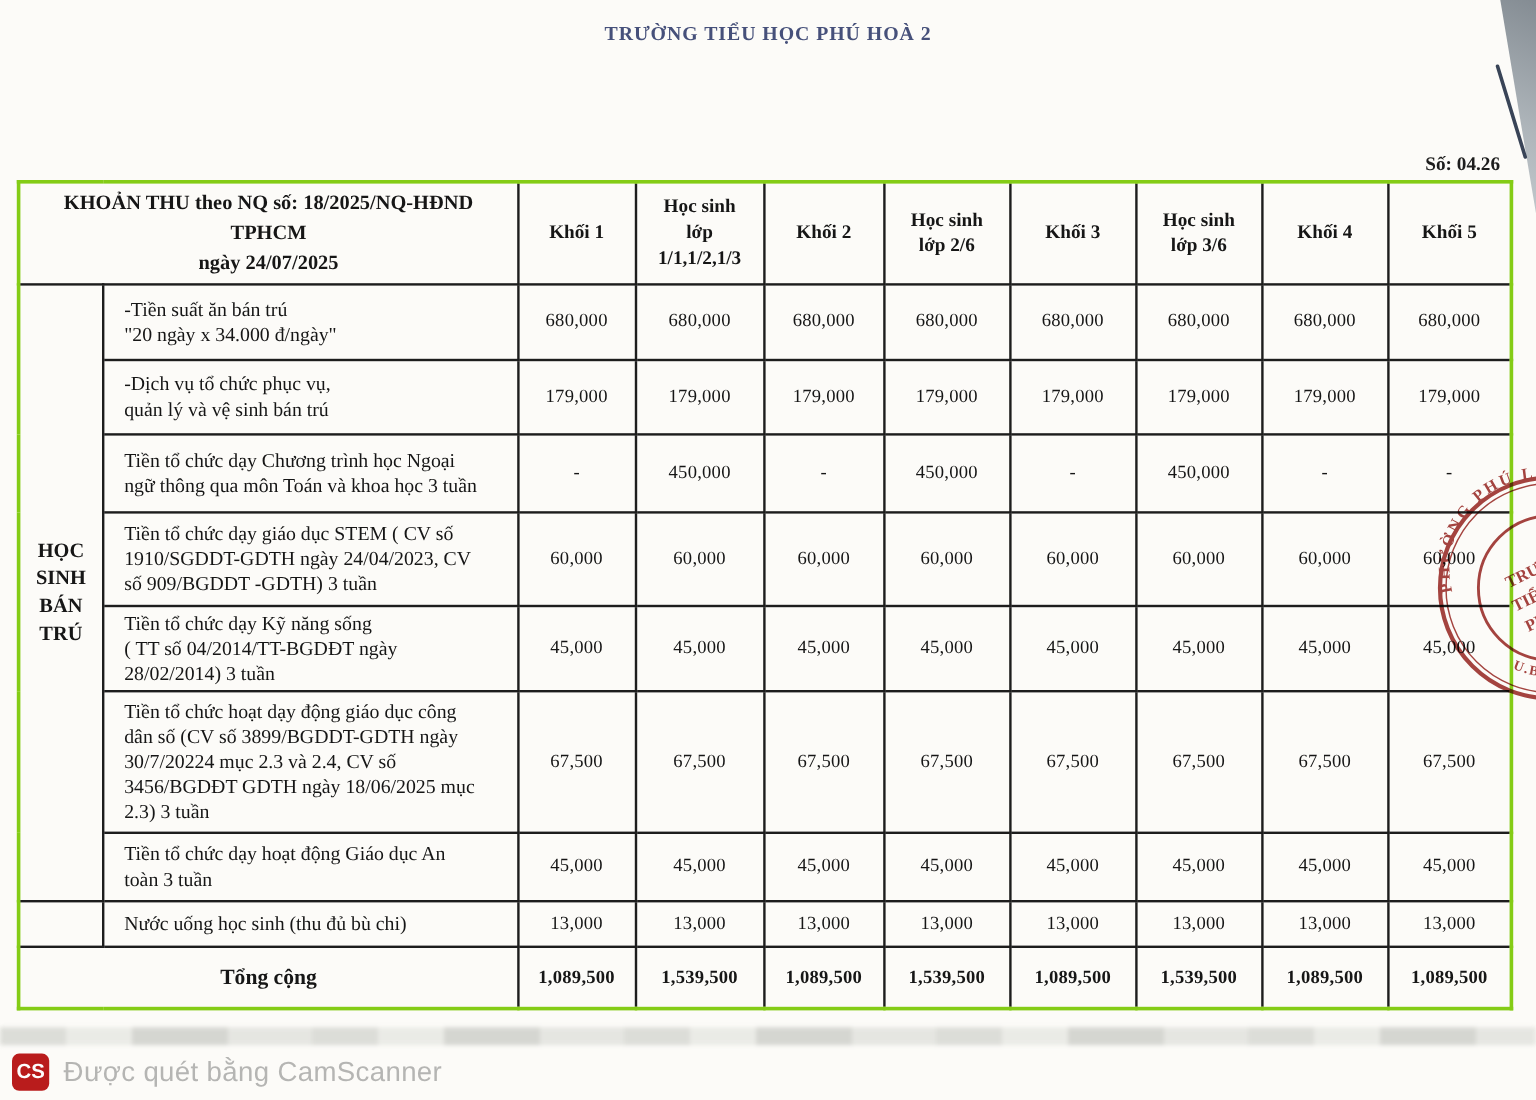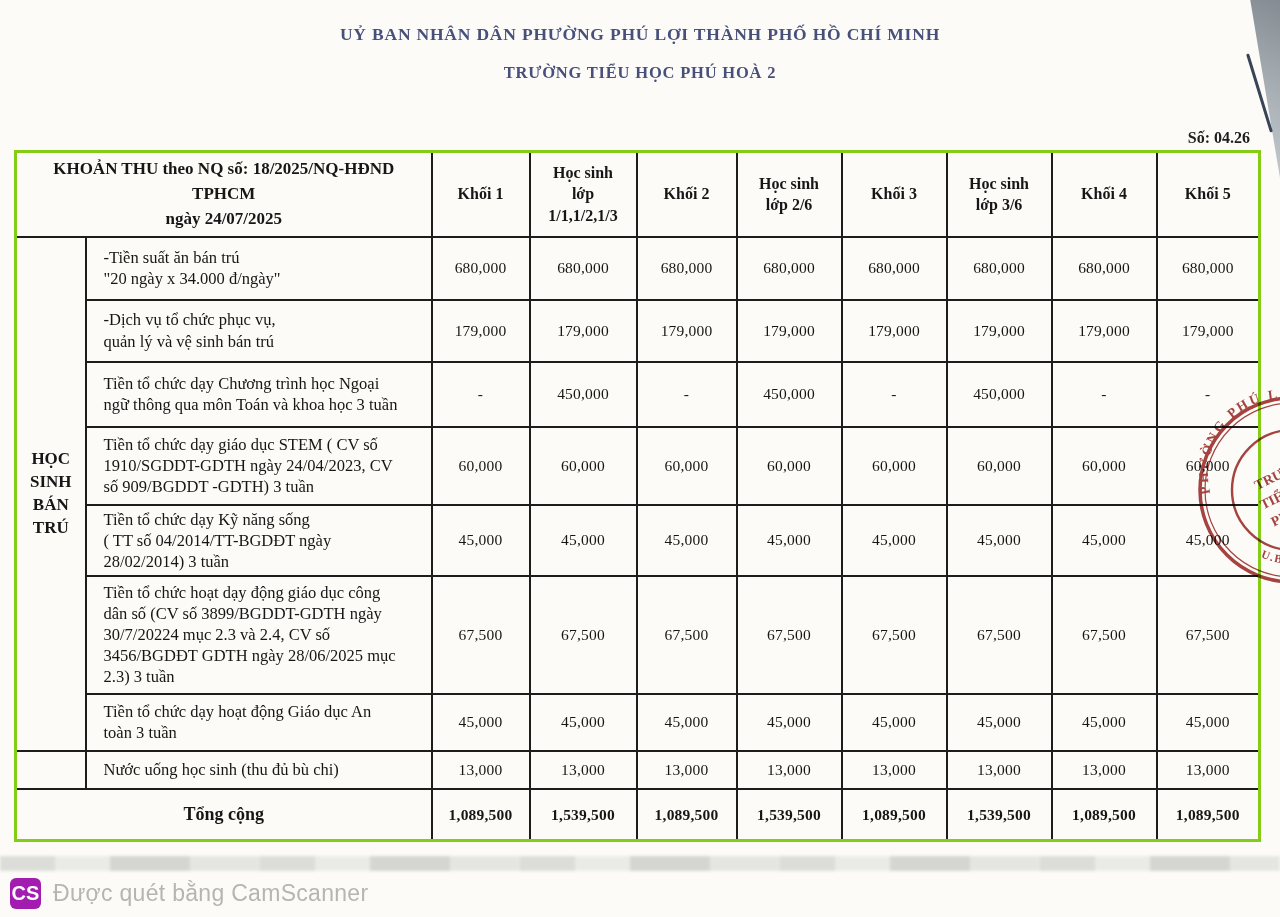--- a/index.html
+++ b/index.html
@@ -96,40 +96,39 @@
     position:absolute; left:0; top:856px; width:1280px; height:15px;
     background:repeating-linear-gradient(90deg,
       #d7d8d3 0 55px, #e8e9e4 55px 110px, #cfd0cb 110px 190px, #e2e3de 190px 260px);
     filter:blur(1.6px); opacity:0.85;
   }
 
   
   .cs-footer { position:absolute; left:10px; top:876px; height:34px; display:flex; align-items:center; }
   .cs-badge {
     width:31px; height:31px; border-radius:6px;
-    background:#a21caf; color:#fdfdfd;
+    background:#b91c1c; color:#fdfdfd;
     font-family:"Liberation Sans","DejaVu Sans",sans-serif;
-    font-weight:bold; font-size:20px;
+    font-weight:bold; font-size:17px;
     display:flex; align-items:center; justify-content:center;
   }
   .cs-text {
     margin-left:12px;
     font-family:"Liberation Sans","DejaVu Sans",sans-serif;
     font-size:23px; color:#b5b5b3; letter-spacing:0.3px;
   }
 </style>
 </head>
 <body>
 
 <div class="corner-wedge"></div>
 <div class="corner-line"></div>
 <div class="bottom-smudge"></div>
 
 <div class="doc-header">
-  <div class="org-line">UỶ BAN NHÂN DÂN PHƯỜNG PHÚ LỢI THÀNH PHỐ HỒ CHÍ MINH</div>
   <div class="school-line">TRƯỜNG TIỂU HỌC PHÚ HOÀ 2</div>
 </div>
 <div class="doc-number">Số: 04.26</div>
 
 <div class="fee-table-wrap">
 <table class="fee-table">
   <colgroup>
     <col style="width:70px">
         <col style="width:346px">
     <col style="width:98px">
@@ -225,21 +224,21 @@
     <td class="value-cell">45,000</td>
     <td class="value-cell">45,000</td>
     <td class="value-cell">45,000</td>
     <td class="value-cell">45,000</td>
   </tr>
 
   <tr class="r5">
     <td class="label-cell pre">Tiền tổ chức hoạt dạy động giáo dục công
 dân số (CV số 3899/BGDDT-GDTH ngày
 30/7/20224 mục 2.3 và 2.4, CV số
-3456/BGDĐT GDTH ngày 28/06/2025 mục
+3456/BGDĐT GDTH ngày 18/06/2025 mục
 2.3) 3 tuần</td>
     <td class="value-cell">67,500</td>
     <td class="value-cell">67,500</td>
     <td class="value-cell">67,500</td>
     <td class="value-cell">67,500</td>
     <td class="value-cell">67,500</td>
     <td class="value-cell">67,500</td>
     <td class="value-cell">67,500</td>
     <td class="value-cell">67,500</td>
   </tr>

